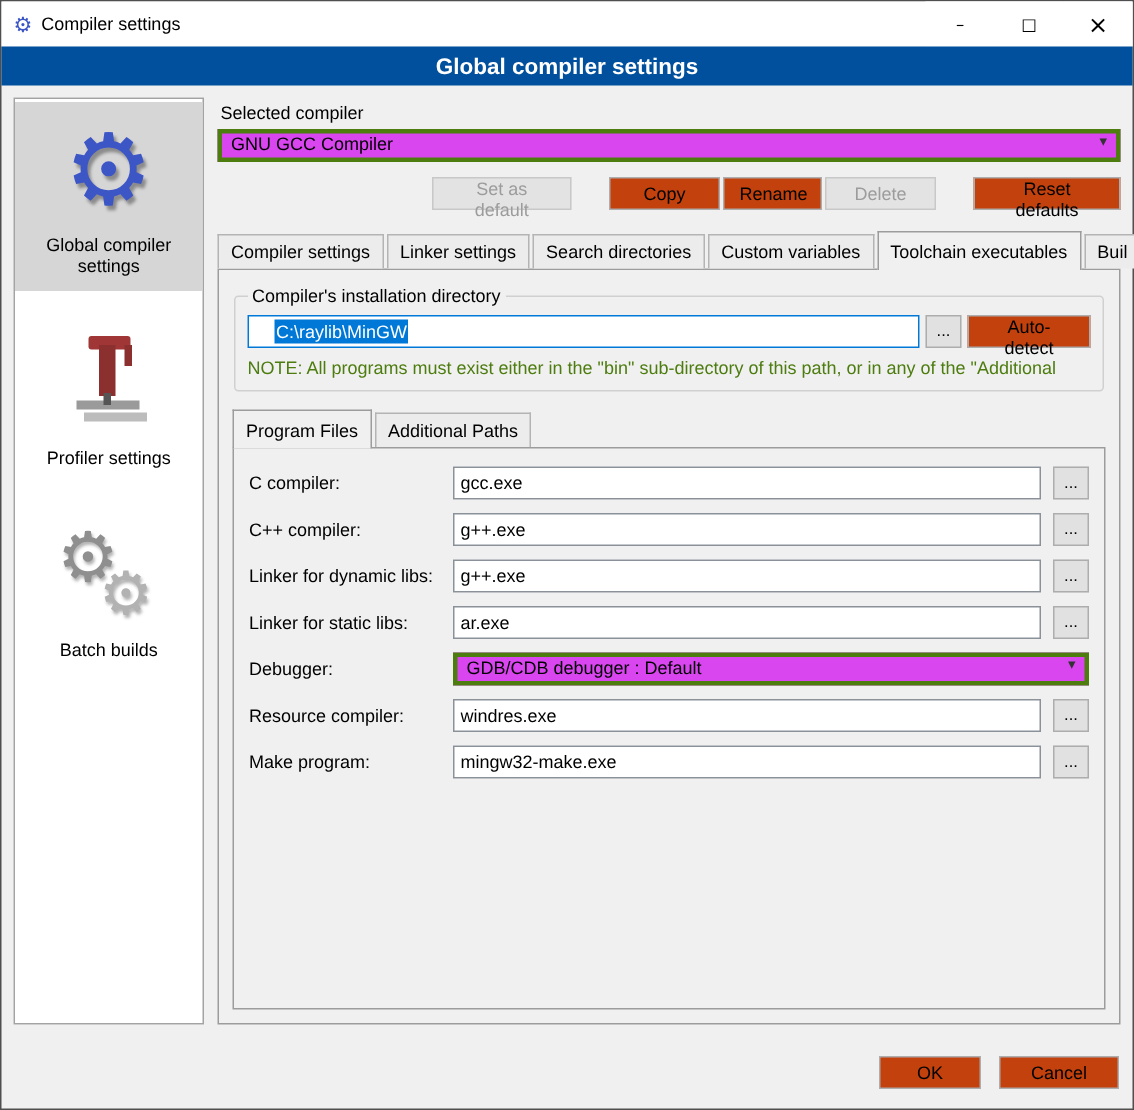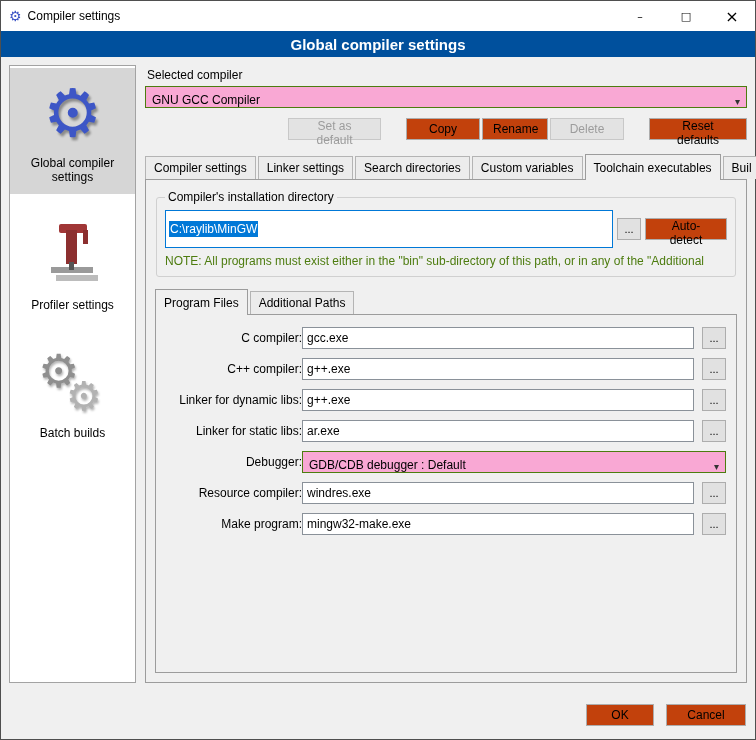--- a/index.html
+++ b/index.html
@@ -70,22 +70,22 @@
     position: absolute; left: 52px; top: 30px;
     font-family: "DejaVu Sans", sans-serif; font-size: 40px; line-height: 40px; color: #b2b2b2;
     filter: drop-shadow(1px 2px 1px rgba(0,0,0,0.3));
   }
   .side-label { text-align: center; line-height: 14px; margin-top: 4px; }
   
   .main { flex: 1; display: flex; flex-direction: column; min-width: 0; }
   .field-caption { margin: 3px 0 4px 2px; }
   
   .combo {
-    height: 22px; border: 1px solid #4d7c0f; background: #f9a8d4;
-    display: flex; align-items: flex-end; padding: 0 6px; cursor: default;
+    height: 22px; border: 3px solid #4d7c0f; background: #d946ef;
+    display: flex; align-items: flex-start; padding: 0 6px; cursor: default;
   }
   .combo-text { flex: 1; overflow: hidden; white-space: nowrap; }
   .combo-arrow {
     font-family: "DejaVu Sans", sans-serif; font-size: 10px; color: #333; margin-left: 4px;
   }
   
   .btn {
     height: 22px; background: #c2410c; border: 1px solid #adadad;
     font-family: "Liberation Sans", sans-serif; font-size: 12px; color: #000;
     cursor: default; padding: 0 10px;
@@ -119,41 +119,41 @@
     position: relative; z-index: 1;
   }
   
   fieldset.groupbox {
     border: 1px solid #d0d0d0; border-radius: 3px;
     padding: 6px 8px 8px; margin: 0 1px;
   }
   fieldset.groupbox legend { padding: 0 3px; font-size: 12px; }
   .dir-row { display: flex; align-items: center; gap: 4px; }
   .fake-input {
-    flex: 1; height: 38px; background: #fff; border: 1px solid #0078d7;
-    display: flex; align-items: center; padding: 0 3px; overflow: hidden;
+    flex: 1; height: 22px; background: #fff; border: 1px solid #0078d7;
+    display: flex; align-items: center; padding: 0 17px; overflow: hidden;
   }
   .sel-text { background: #0078d7; color: #fff; white-space: nowrap; padding: 1px 1px; }
   .browse-btn {
     width: 24px; height: 22px; background: #e1e1e1; border: 1px solid #adadad;
     font-size: 11px; cursor: default; flex: 0 0 auto;
   }
   .autodetect-btn { width: 82px; flex: 0 0 auto; }
   .note-text {
     color: #4d7c0f; margin-top: 6px; white-space: nowrap; overflow: hidden;
   }
   
   .subtabbar { display: flex; align-items: flex-end; margin-top: 12px; position: relative; z-index: 2; }
   .sub-panel {
     flex: 1; border: 1px solid #9c9c9c; background: #f0f0f0;
     padding: 12px 10px; min-height: 0; position: relative; z-index: 1;
   }
   
   .field-row { display: flex; align-items: center; margin-bottom: 9px; }
-  .field-label { width: 136px; flex: 0 0 auto; text-align: right; }
+  .field-label { width: 136px; flex: 0 0 auto; }
   .field-control { flex: 1; display: flex; gap: 8px; align-items: center; min-width: 0; }
   .text-input {
     flex: 1; height: 22px; border: 1px solid #8a9199; background: #fff;
     font-family: "Liberation Sans", sans-serif; font-size: 12px; padding: 0 4px;
     min-width: 0;
   }
   .field-combo { flex: 1; }
   
   .footer {
     flex: 1; display: flex; align-items: center; justify-content: flex-end;

